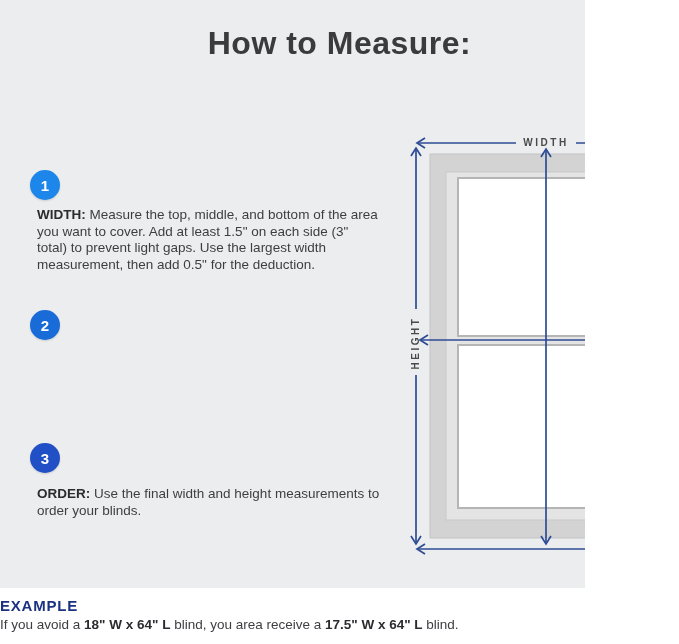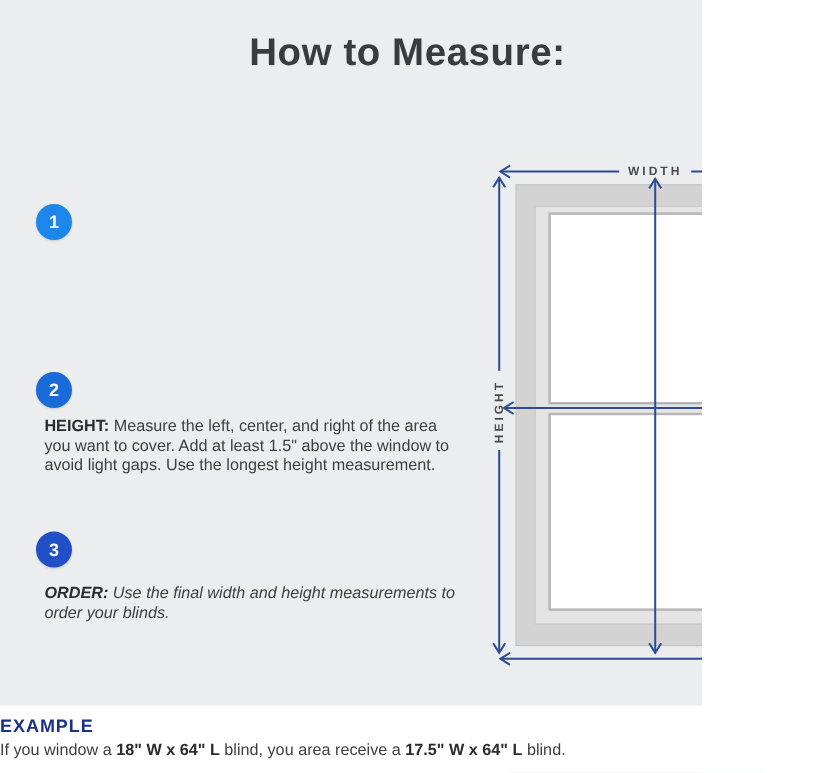--- a/index.html
+++ b/index.html
@@ -29,21 +29,21 @@
   #step1{top:170px;}
   #step2{top:310px;}
   #step3{top:443px;}
   .badge{
     width:30px;height:30px;border-radius:50%;
     color:#fff;font-weight:700;font-size:15px;
     display:flex;align-items:center;justify-content:center;
     box-shadow:0 1px 2px rgba(0,0,0,0.15);
   }
   .step p{margin:7px 0 0 7px;font-size:13.5px;line-height:16.6px;color:#3e3e42;}
-  #step3 p{margin-top:13px;font-style:italic;}
+  #step3 p{margin-top:13px;}
   .step b{color:#2c2c30;font-weight:700;}
   
   .diagram{position:absolute;left:406px;top:135px;width:287px;height:455px;}
   .diagram svg{display:block;}
   .diagram text{
     font-family:"Liberation Sans",sans-serif;
     font-size:10px;font-weight:700;letter-spacing:2.5px;fill:#4a4a4a;
   }
   
   .example{
@@ -60,25 +60,25 @@
 <body>
 
 <div class="page">
 
   <header class="title">
     <div class="title-line1">How to Measure:</div>
   </header>
 
   <section class="step" id="step1">
     <div class="badge" style="background: rgb(28, 134, 234);">1</div>
+    <p><b>WIDTH:</b> <span>Measure the top, middle, and bottom of the area you want to cover. Add at least 1.5" on each side (3" total) to prevent light gaps. Use the largest width measurement, then add 0.5" for the deduction.</span></p>
   </section>
 
   <section class="step" id="step2">
     <div class="badge" style="background: rgb(25, 107, 216);">2</div>
-    <p><b>HEIGHT:</b> <span>Measure the left, center, and right of the area you want to cover. Add at least 1.5" above the window to avoid light gaps. Use the longest height measurement.</span></p>
   </section>
 
   <section class="step" id="step3">
     <div class="badge" style="background: rgb(33, 80, 198);">3</div>
     <p><b>ORDER:</b> <span>Use the final width and height measurements to order your blinds.</span></p>
   </section>
 
   <div class="diagram">
     <svg width="287" height="455" viewBox="0 0 287 455" xmlns="http://www.w3.org/2000/svg">
 
@@ -130,16 +130,16 @@
         </g>
       </g>
 
       <text x="140" y="11" text-anchor="middle">WIDTH</text>
       <text x="10" y="211" text-anchor="middle" transform="rotate(-90 10 208)">HEIGHT</text>
     </svg>
   </div>
 
   <footer class="example">
     <div class="example-heading">EXAMPLE</div>
-    <p class="example-text"><span>If you window a </span><b>18" W x 64" L</b><span> blind, you area receive a </span><b>17.5" W x 64" L</b><span> blind.</span></p>
+    <p class="example-text"><span>If you avoid a </span><b>18" W x 64" L</b><span> blind, you area receive a </span><b>17.5" W x 64" L</b><span> blind.</span></p>
   </footer>
 
 </div>
 
 </body></html>

